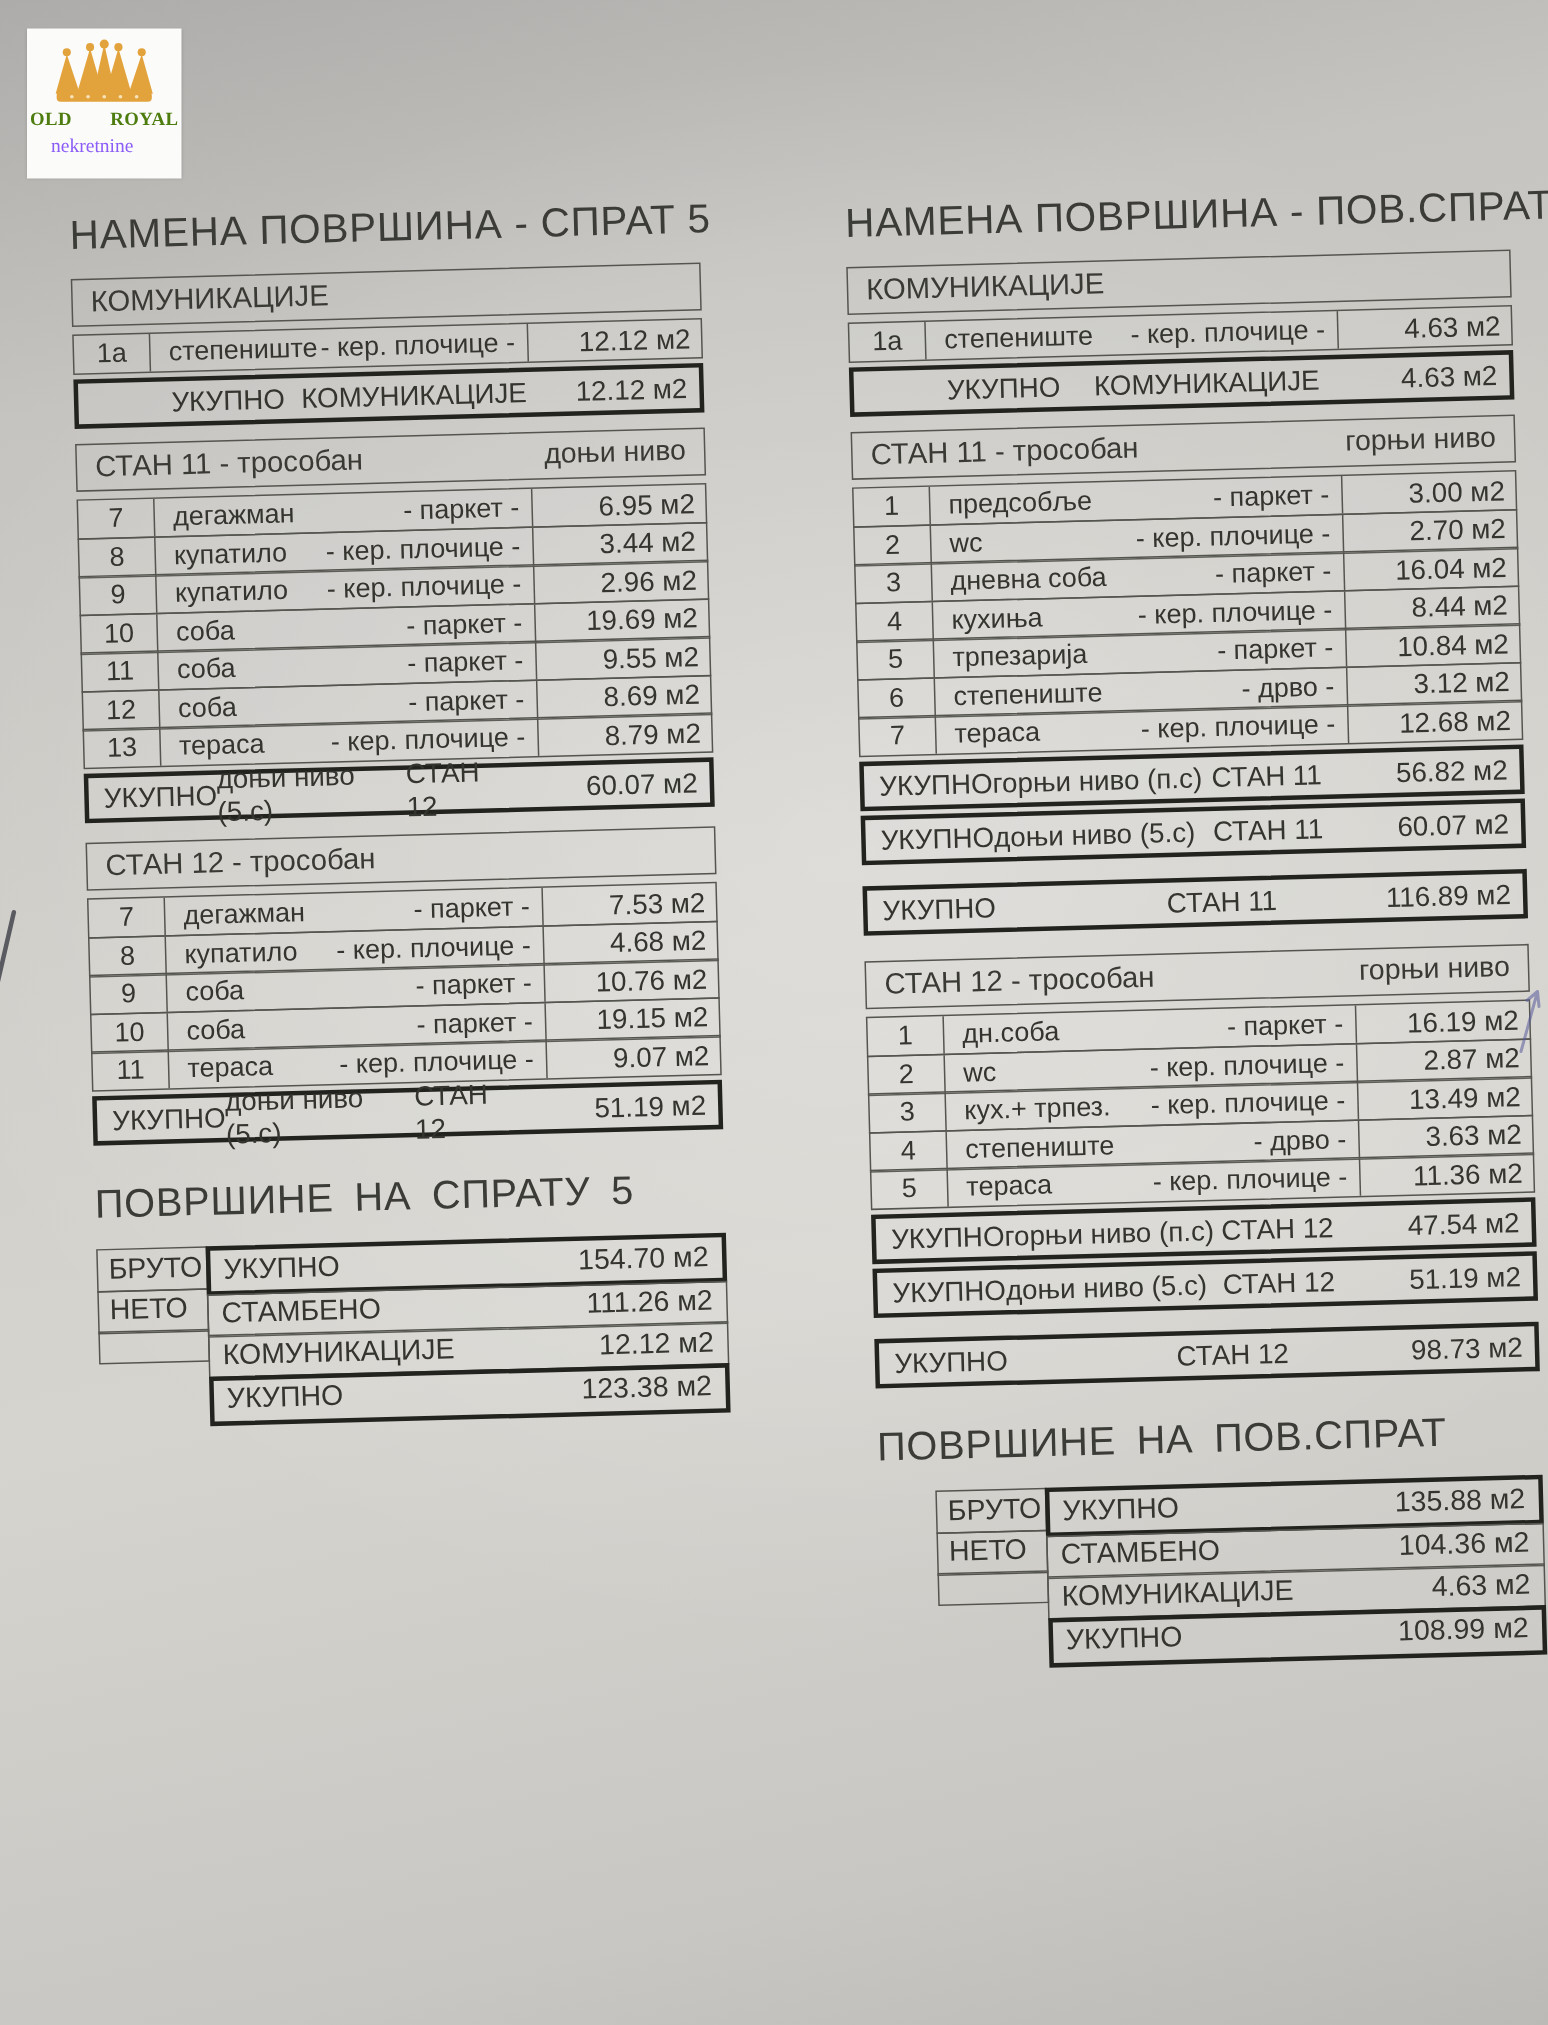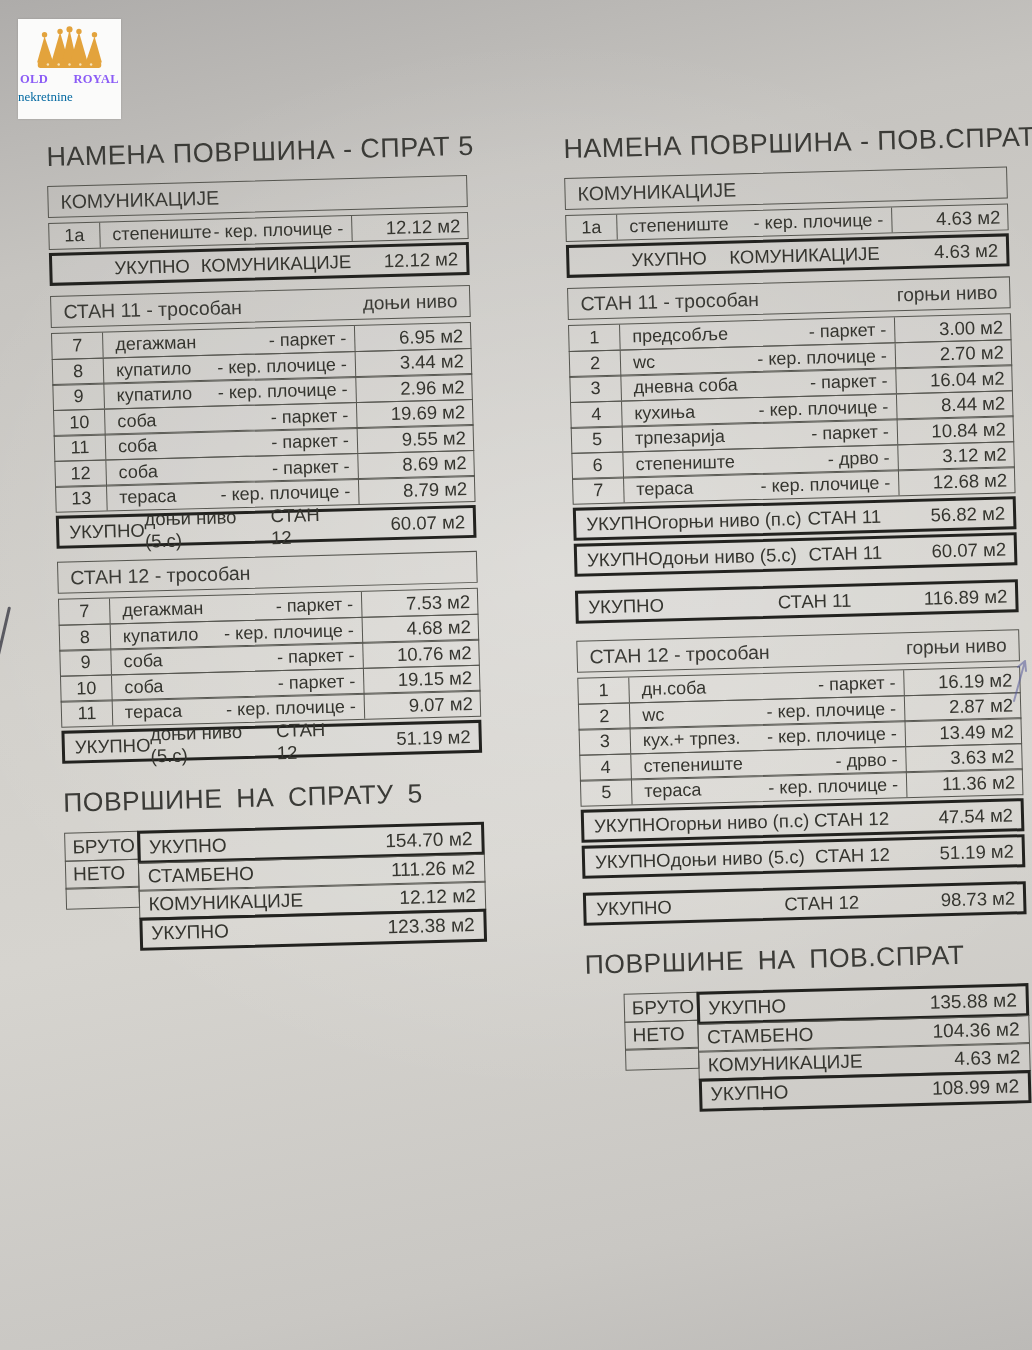--- a/index.html
+++ b/index.html
@@ -45,22 +45,22 @@
   .sum-main{flex:1;margin-left:-1.5px;}
   .sumrow{display:flex;justify-content:space-between;align-items:center;border:1.5px solid #55554f;
     height:27px;padding:0 9px;font-size:19px;background:rgba(255,255,255,.05);}
   .sumrow + .sumrow{margin-top:-1.5px;}
   .sumrow.thick{border:3.5px solid #22221f;}
   
   .logo{position:absolute;left:18px;top:19px;width:103px;height:100px;background:#fbfbfa;
     box-shadow:0 0 2px rgba(0,0,0,.15);font-family:"Liberation Serif","DejaVu Serif",serif;}
   .logo .crown{position:absolute;left:11px;top:6px;width:81px;height:52px;}
   .logo .brand{position:absolute;top:53px;left:0;right:0;display:flex;justify-content:space-between;
-    padding:0 2px;font-size:12.5px;font-weight:bold;color:#8b5cf6;letter-spacing:.3px;}
-  .logo .sub{position:absolute;top:70px;left:0;right:16px;font-size:13px;color:#0369a1;}
+    padding:0 2px;font-size:12.5px;font-weight:bold;color:#4d7c0f;letter-spacing:.3px;}
+  .logo .sub{position:absolute;top:70px;left:0;right:16px;text-align:center;font-size:13px;color:#8b5cf6;}
   
   .pen-left{position:absolute;left:2px;top:606px;width:3px;height:54px;background:#45454f;
     transform:rotate(13deg);border-radius:2px;opacity:.85;}
   .pen-right{position:absolute;left:1008px;top:653px;width:24px;height:50px;}
 </style>
 </head>
 <body>
 
 <div class="logo">
   <svg class="crown" viewBox="0 0 120 70">

